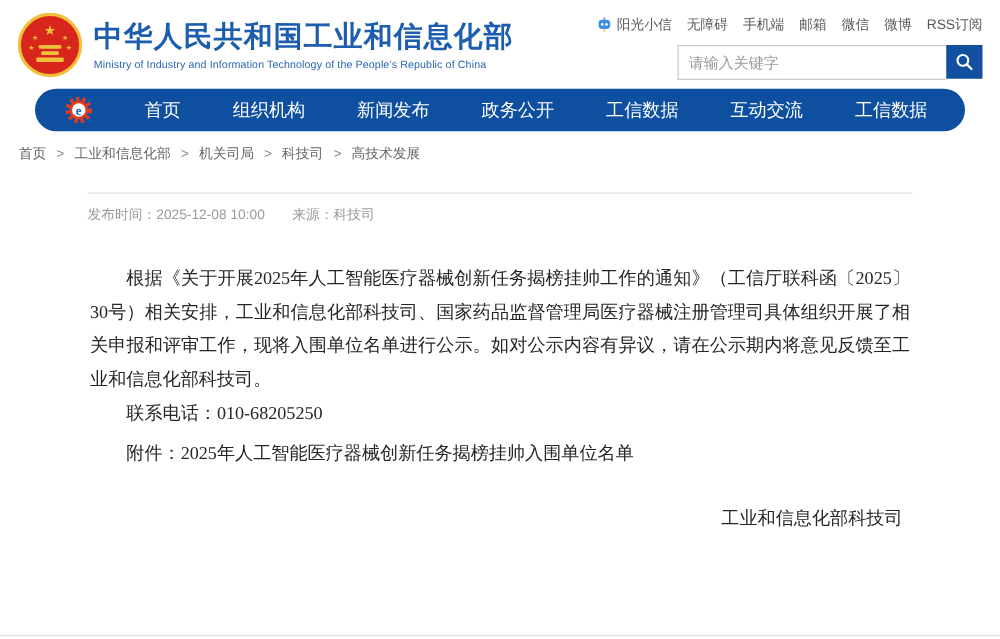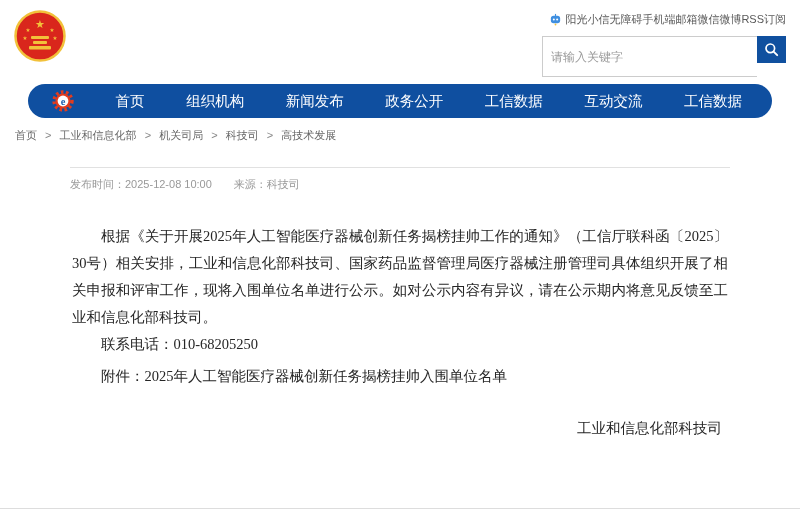--- a/index.html
+++ b/index.html
@@ -8,25 +8,25 @@
 
   
   .header { display: flex; justify-content: space-between; align-items: flex-start;
     padding: 10px 14px 0 14px; }
   .header-left { display: flex; align-items: center; gap: 9px; }
   .emblem { width: 52px; height: 52px; flex: 0 0 auto; }
   .site-title { font-size: 23px; font-weight: bold; color: #1c5dad; letter-spacing: 1px; line-height: 1.2; }
   .site-subtitle { font-size: 8.5px; color: #2a66b0; margin-top: 3px; letter-spacing: 0.1px; }
 
   .header-right { display: flex; flex-direction: column; align-items: flex-end; padding-top: 2px; }
-  .top-links { display: flex; font-size: 11px; color: #595959; }
+  .top-links { display: flex; gap: 12px; font-size: 11px; color: #595959; }
   .top-link { cursor: pointer; display: inline-flex; align-items: center; gap: 3px; }
   .mascot { width: 13px; height: 13px; display: inline-block; }
   .search-bar { display: flex; margin-top: 9px; }
-  .search-input { width: 215px; height: 41px; border: 1px solid #cccccc; border-right: none;
+  .search-input { width: 215px; height: 28px; border: 1px solid #cccccc; border-right: none;
     padding: 0 8px; font-size: 12px; color: #333; outline: none; }
   .search-input::placeholder { color: #9a9a9a; }
   .search-button { width: 29px; height: 27px; background: #10509f; border: none; cursor: pointer;
     display: flex; align-items: center; justify-content: center; }
 
   
   .navbar { margin: 7px 28px 0 28px; height: 34px; background: #0f4fa0; border-radius: 17px;
     display: flex; align-items: center; padding: 0 30px 0 24px; justify-content: space-between; }
   .nav-logo { width: 22px; height: 22px; }
   .nav-item { color: #ffffff; font-size: 14.5px; cursor: pointer; white-space: nowrap; }
@@ -64,20 +64,24 @@
       <circle cx="26" cy="26" r="24.5" fill="#d9261c" stroke="#f2c13a" stroke-width="2.5"></circle>
       <text x="26" y="18" font-size="11" fill="#f2c13a" text-anchor="middle">★</text>
       <text x="14" y="22" font-size="5.5" fill="#f2c13a" text-anchor="middle">★</text>
       <text x="38" y="22" font-size="5.5" fill="#f2c13a" text-anchor="middle">★</text>
       <text x="11" y="30" font-size="5.5" fill="#f2c13a" text-anchor="middle">★</text>
       <text x="41" y="30" font-size="5.5" fill="#f2c13a" text-anchor="middle">★</text>
       <rect x="17" y="26" width="18" height="3" rx="1" fill="#f2c13a"></rect>
       <rect x="19" y="31" width="14" height="3" rx="1" fill="#f2c13a"></rect>
       <rect x="15" y="36" width="22" height="3.5" rx="1" fill="#f2c13a"></rect>
     </svg>
+    <div>
+      <div class="site-title">中华人民共和国工业和信息化部</div>
+      <div class="site-subtitle">Ministry of Industry and Information Technology of the People’s Republic of China</div>
+    </div>
   </div>
 
   <div class="header-right">
     <div class="top-links">
       <span class="top-link">
         <svg class="mascot" viewBox="0 0 14 14">
           <rect x="2" y="3" width="10" height="8" rx="3" fill="#3f8fe0"></rect>
           <circle cx="5.2" cy="7" r="1.1" fill="#ffffff"></circle>
           <circle cx="8.8" cy="7" r="1.1" fill="#ffffff"></circle>
           <rect x="6.4" y="1" width="1.2" height="2.2" fill="#3f8fe0"></rect>

